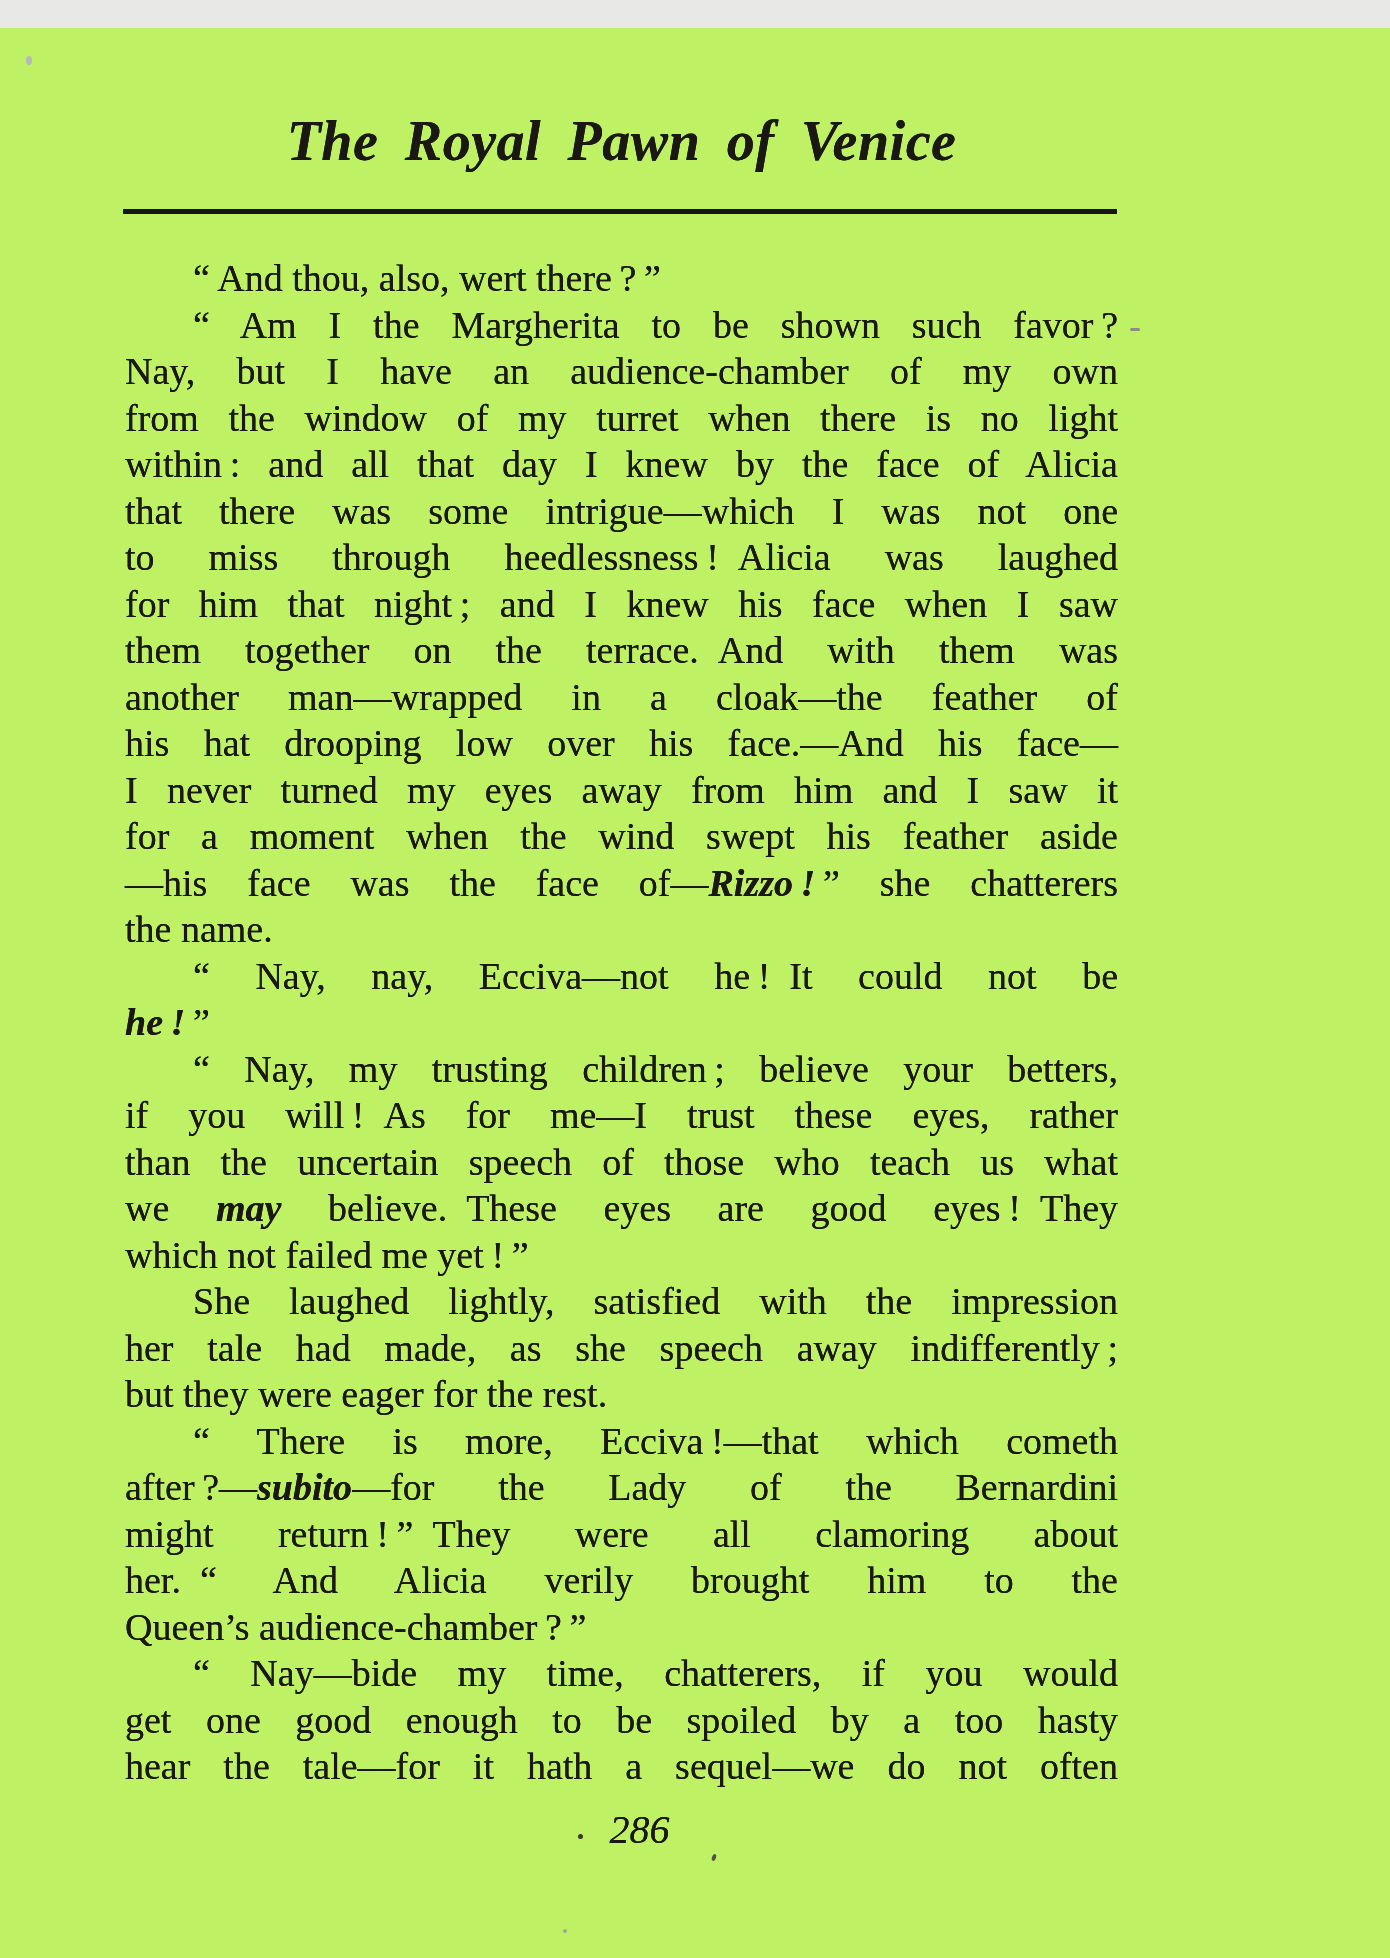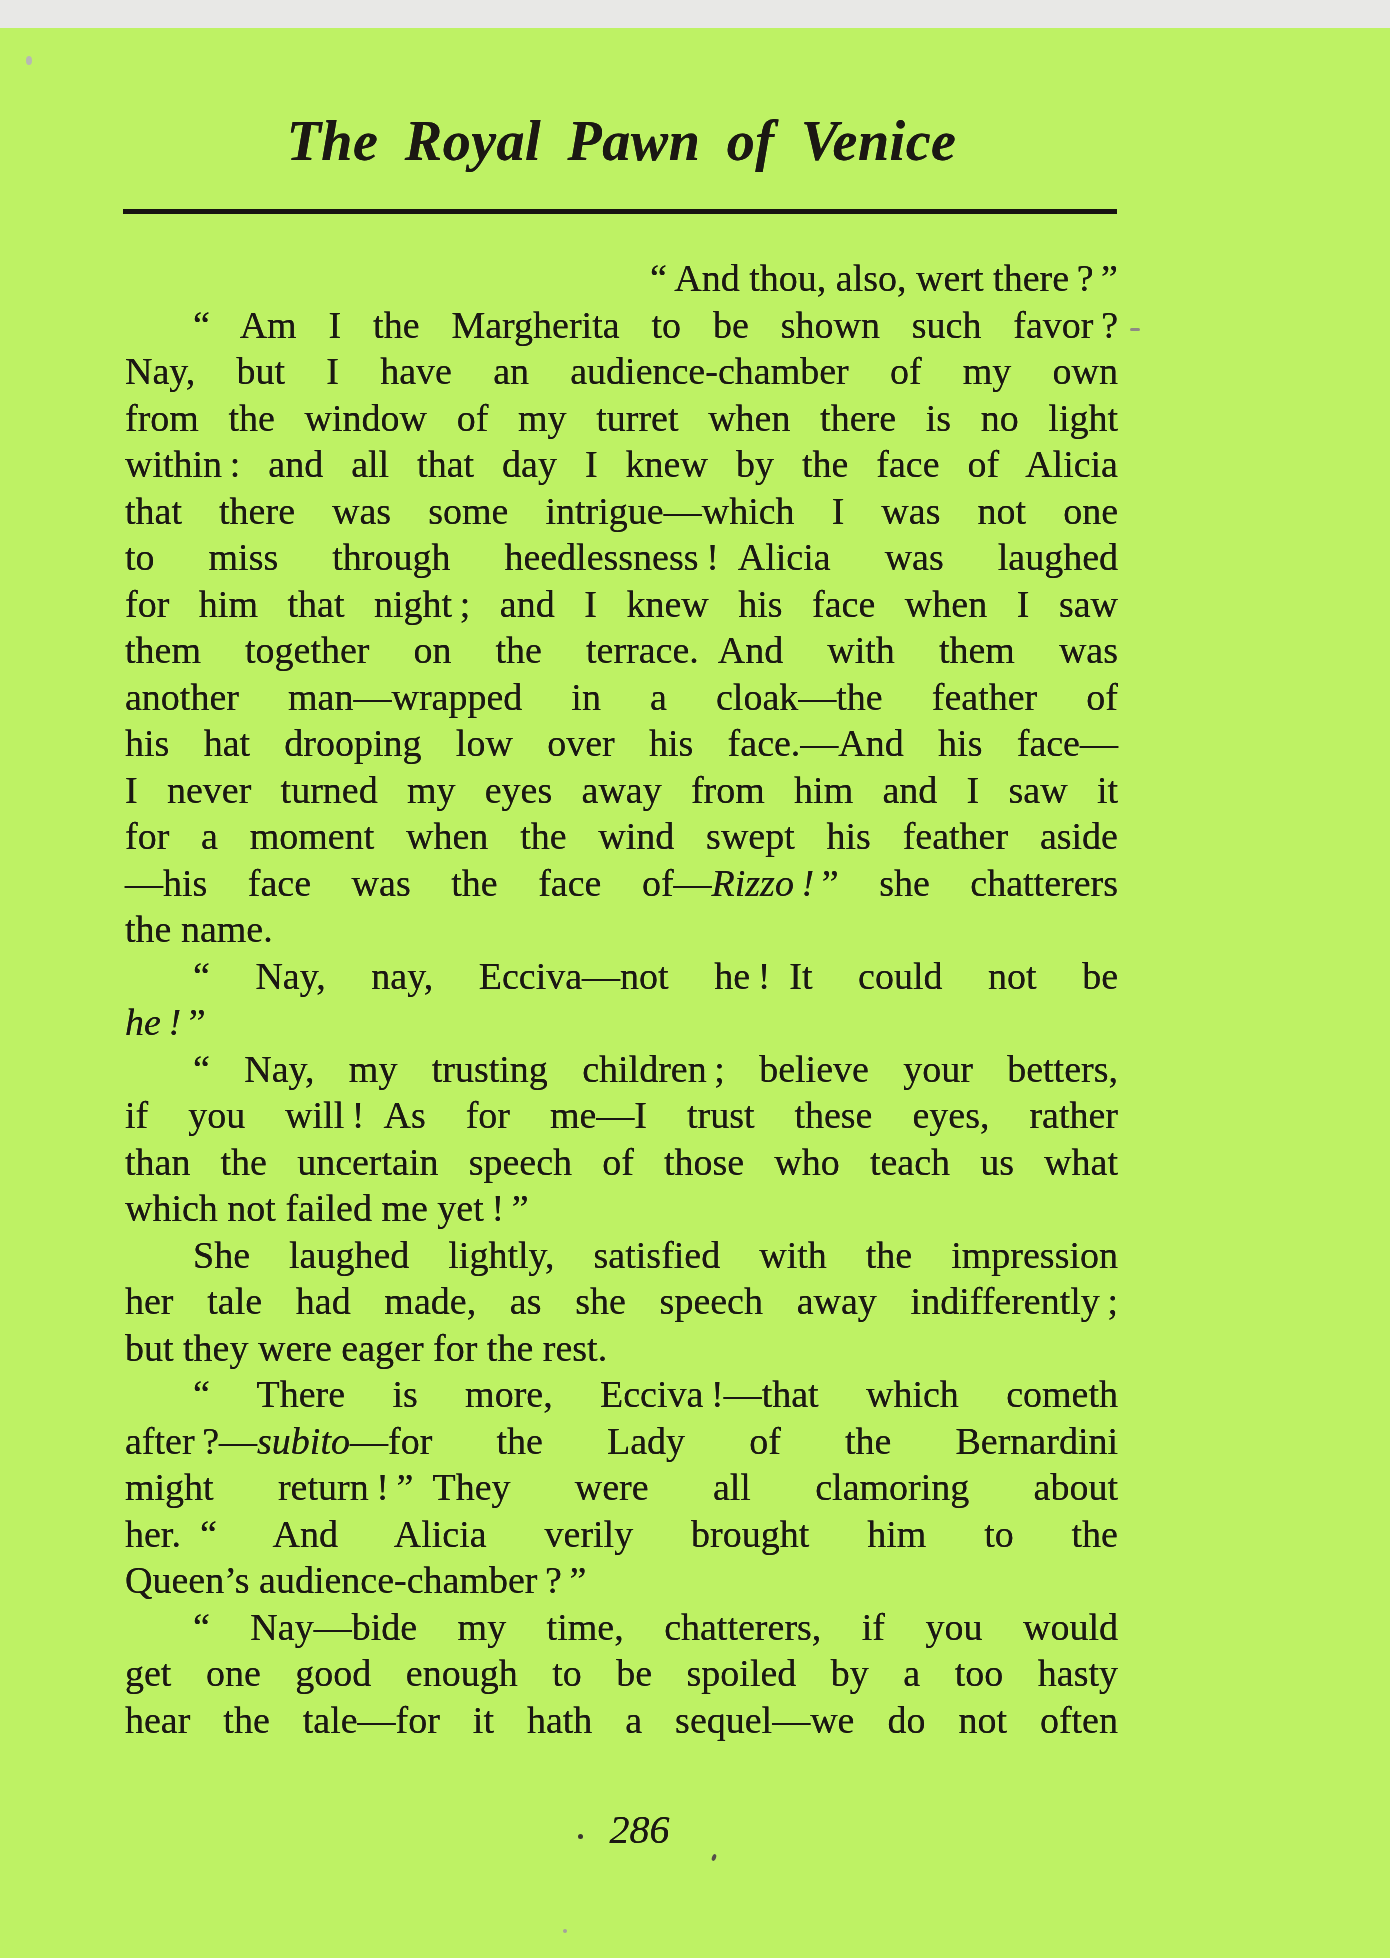--- a/index.html
+++ b/index.html
@@ -13,22 +13,22 @@
     word-spacing:12px;letter-spacing:0.5px;text-shadow:0 0 0.6px currentColor;
   }
   .rule{position:absolute;left:123px;top:181px;width:994px;height:5px;background:#171411;}
   .bodytext{position:absolute;left:125px;top:227px;width:993px;font-size:38px;}
   .line{
     line-height:46.5px;height:46.5px;white-space:normal;
     text-align:justify;text-align-last:justify;
     text-shadow:0 0 0.5px currentColor;
   }
   .line.no-just{text-align:left;text-align-last:auto;}
-  .line.indent{text-indent:68px;text-align:right;}
-  .it{font-style:italic;}
+  .line.indent{text-indent:68px;}
+  .it{font-style:italic;font-weight:bold;}
   .pagenum{
     position:absolute;left:143px;top:1776px;width:993px;text-align:center;
     font-style:italic;font-size:40px;line-height:52px;text-shadow:0 0 0.5px currentColor;
   }
   .speck{position:absolute;border-radius:50%;}
   .speck.s1{left:26px;top:28px;width:6px;height:9px;background:#b8b8b4;}
   .speck.s2{left:578px;top:1806px;width:5px;height:5px;background:#3a362f;}
   .speck.s3{left:712px;top:1826px;width:4px;height:7px;background:#55504a;transform:rotate(20deg);}
   .speck.s4{left:1130px;top:300px;width:10px;height:3px;background:#8e8a84;border-radius:2px;}
   .speck.s5{left:563px;top:1901px;width:4px;height:4px;background:#a5a29c;}
@@ -53,20 +53,21 @@
       <div class="line"><span>his hat drooping low over his face.—And his face—</span></div>
       <div class="line"><span>I never turned my eyes away from him and I saw it</span></div>
       <div class="line"><span>for a moment when the wind swept his feather aside</span></div>
       <div class="line"><span>—his face was the face of—</span><span class="it">Rizzo ! </span><span>” she chatterers</span></div>
       <div class="line no-just"><span>the name.</span></div>
       <div class="line indent"><span>“ Nay, nay, Ecciva—not he ! It could not be</span></div>
       <div class="line no-just"><span class="it">he ! </span><span>”</span></div>
       <div class="line indent"><span>“ Nay, my trusting children ; believe your betters,</span></div>
       <div class="line"><span>if you will ! As for me—I trust these eyes, rather</span></div>
       <div class="line"><span>than the uncertain speech of those who teach us what</span></div>
+      <div class="line"><span>we </span><span class="it">may</span><span> believe. These eyes are good eyes ! They</span></div>
       <div class="line no-just"><span>which not failed me yet ! ”</span></div>
       <div class="line indent"><span>She laughed lightly, satisfied with the impression</span></div>
       <div class="line"><span>her tale had made, as she speech away indifferently ;</span></div>
       <div class="line no-just"><span>but they were eager for the rest.</span></div>
       <div class="line indent"><span>“ There is more, Ecciva !—that which cometh</span></div>
       <div class="line"><span>after ?—</span><span class="it">subito</span><span>—for the Lady of the Bernardini</span></div>
       <div class="line"><span>might return ! ” They were all clamoring about</span></div>
       <div class="line"><span>her. “ And Alicia verily brought him to the</span></div>
       <div class="line no-just"><span>Queen’s audience-chamber ? ”</span></div>
       <div class="line indent"><span>“ Nay—bide my time, chatterers, if you would</span></div>

